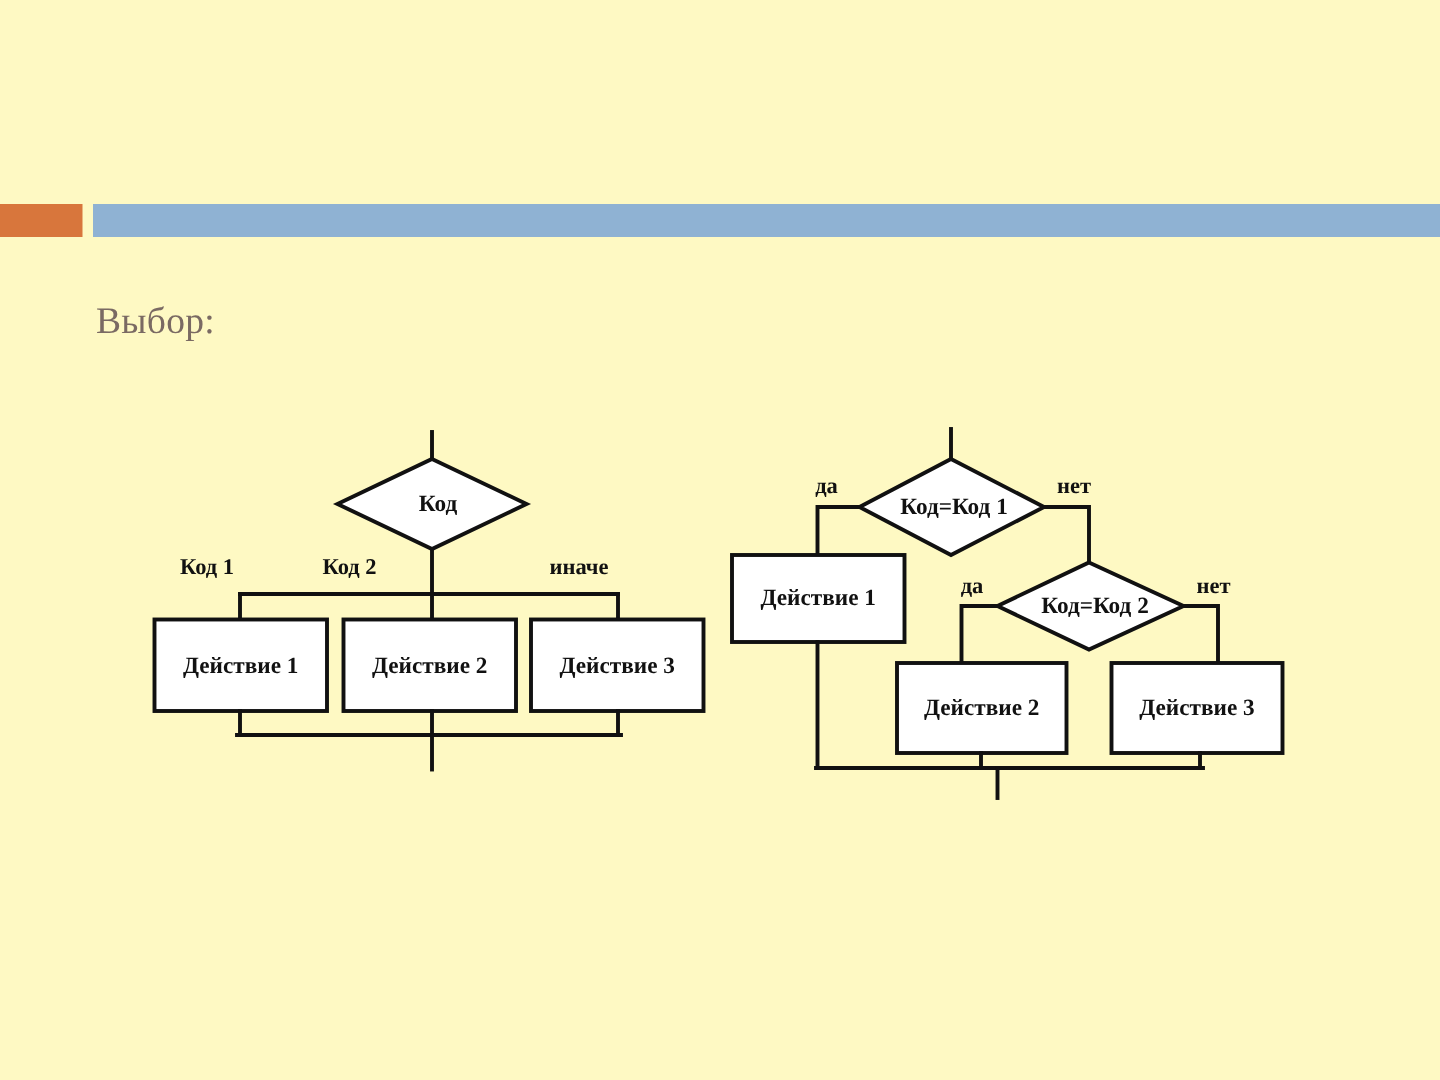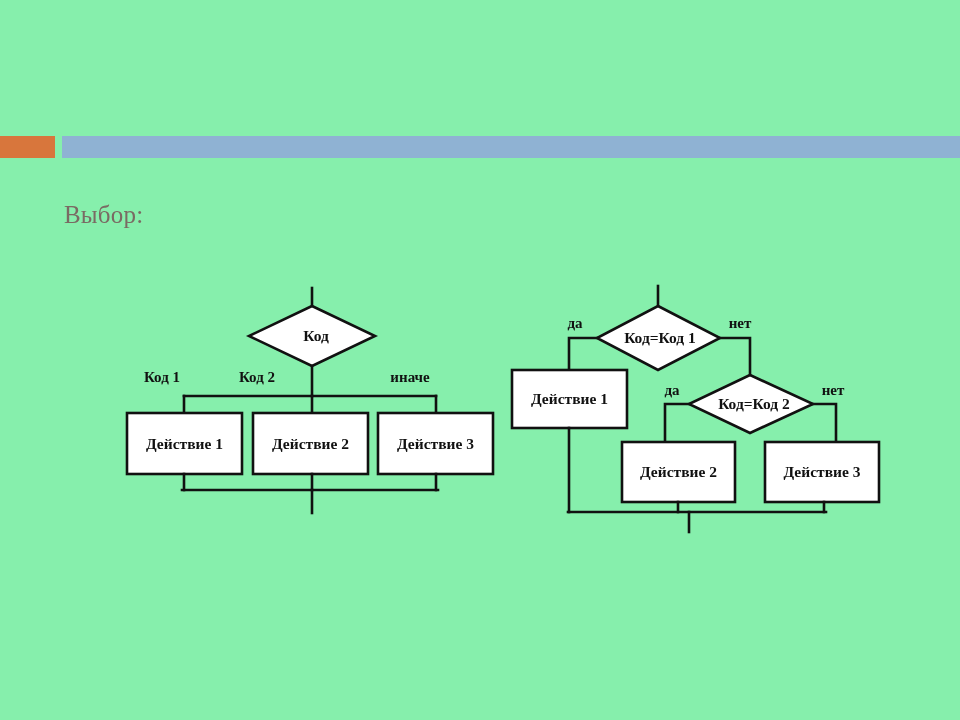--- a/index.html
+++ b/index.html
@@ -12,21 +12,21 @@
     height: 720px;
     position: relative;
     overflow: hidden;
     font-family: "Liberation Serif", serif;
   }
   .slide {
     position: absolute;
     left: 0; top: 0;
     width: 960px;
     height: 720px;
-    background: #86efac;
+    background: #fef9c3;
   }
   
   .bar-orange {
     position: absolute;
     left: 0;
     top: 136px;
     width: 55px;
     height: 22px;
     background: #d8763c;
   }
@@ -50,21 +50,20 @@
     letter-spacing: 0.2px;
     white-space: nowrap;
   }
   
   .diagram-wrap {
     position: absolute;
     left: 0;
     top: 270px;
     width: 892px;
     height: 270px;
-    margin-left: 24px;
   }
   svg.flow {
     display: block;
   }
   .flow .edge {
     fill: none;
     stroke: #111111;
     stroke-width: 2.6;
     stroke-linecap: square;
     stroke-linejoin: miter;

